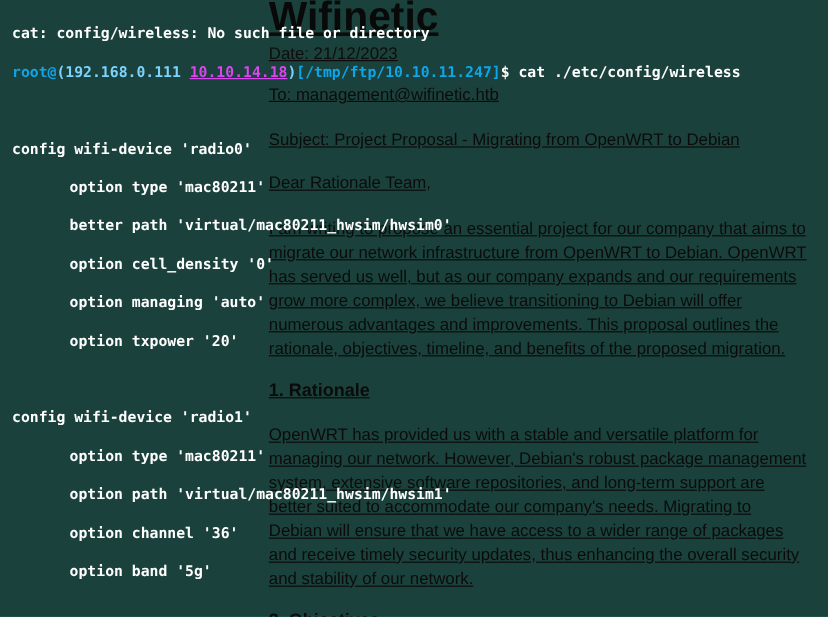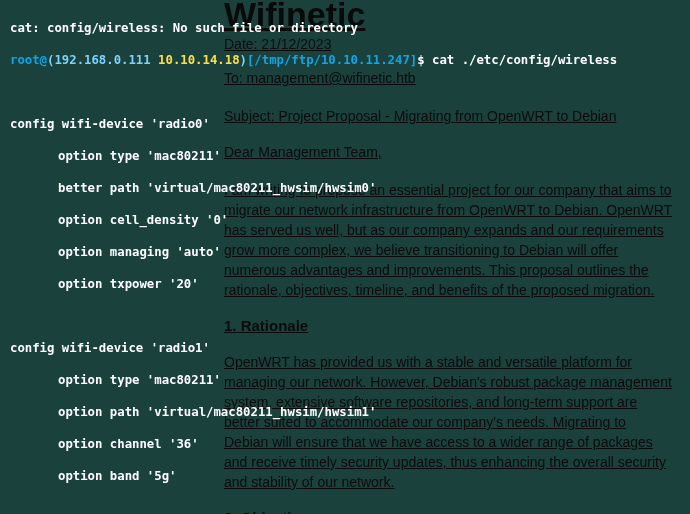--- a/index.html
+++ b/index.html
@@ -70,33 +70,33 @@
     padding: 4px 0 0 10px;
     box-sizing: border-box;
     white-space: pre;
   }
   .term .line {
     height: 16px;
   }
   .white { color: #ffffff; }
   .blue  { color: #0ea5e9; }
   .red   { color: #7dd3fc; }
-  .yel   { color: #fde047; }
+  .yel   { color: #d946ef; text-decoration: underline; }
   .indent-opt { margin-left: 48px; display: inline-block; }
 </style>
 </head>
 <body>
 
 <div class="layer doc">
   <div class="doc-inner">
     <h1>Wifinetic</h1>
     <div class="meta">Date: 21/12/2023</div>
     <div class="to">To: management@wifinetic.htb</div>
     <div class="subject">Subject: Project Proposal - Migrating from OpenWRT to Debian</div>
-    <p>Dear Management Team,</p>
+    <p>Dear Rationale Team,</p>
     <p>I am writing to propose an essential project for our company that aims to migrate our network infrastructure from OpenWRT to Debian. OpenWRT has served us well, but as our company expands and our requirements grow more complex, we believe transitioning to Debian will offer numerous advantages and improvements. This proposal outlines the rationale, objectives, timeline, and benefits of the proposed migration.</p>
     <div class="section-head">1. Rationale</div>
     <p>OpenWRT has provided us with a stable and versatile platform for managing our network. However, Debian's robust package management system, extensive software repositories, and long-term support are better suited to accommodate our company's needs. Migrating to Debian will ensure that we have access to a wider range of packages and receive timely security updates, thus enhancing the overall security and stability of our network.</p>
     <div class="section-head">2. Objectives</div>
 
   </div>
 </div>
 
 <div class="layer term">
 <div class="line">cat: config/wireless: No such file or directory</div>

